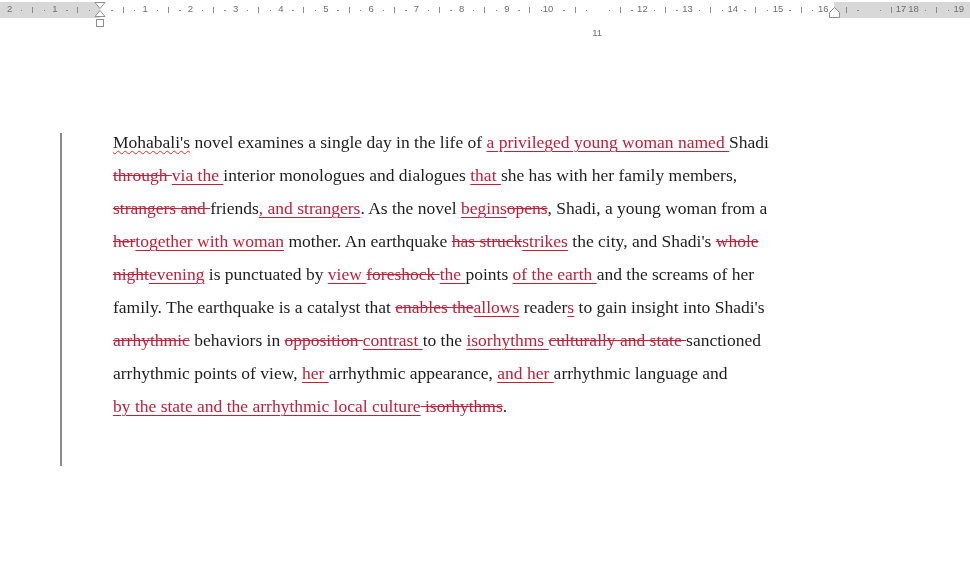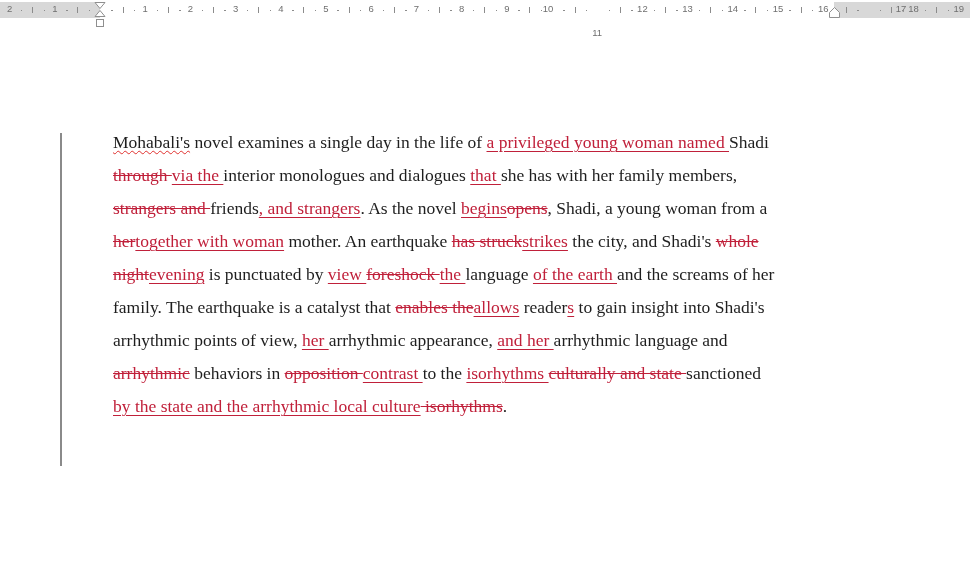--- a/index.html
+++ b/index.html
@@ -151,18 +151,18 @@
   <path d="M1.5,11.5 L1.5,6.5 L6.5,1.5 L11.5,6.5 L11.5,11.5 Z" fill="#fdfdfd" stroke="#8f8f8f" stroke-width="1"></path>
 </svg>
 
 <div id="change-bar"></div>
 
 <div id="paragraph">
     <div class="text-line"><span class="run spell">Mohabali's</span><span class="run"> novel examines a single day in the life of </span><span class="run ins">a privileged young woman named </span><span class="run">Shadi</span></div>
     <div class="text-line"><span class="run del">through </span><span class="run ins">via the </span><span class="run">interior monologues and dialogues </span><span class="run ins">that </span><span class="run">she has with her family members,</span></div>
     <div class="text-line"><span class="run del">strangers and </span><span class="run">friends</span><span class="run ins">, and strangers</span><span class="run">. As the novel </span><span class="run ins">begins</span><span class="run del">opens</span><span class="run">, Shadi, a young woman from a</span></div>
     <div class="text-line"><span class="run del">her</span><span class="run ins">together with woman</span><span class="run"> mother. An earthquake </span><span class="run del">has struck</span><span class="run ins">strikes</span><span class="run"> the city, and Shadi's </span><span class="run del">whole</span></div>
-    <div class="text-line"><span class="run del">night</span><span class="run ins">evening</span><span class="run"> is punctuated by </span><span class="run ins">view </span><span class="run del">foreshock </span><span class="run ins">the </span><span class="run">language </span><span class="run ins">of the earth </span><span class="run">and the screams of her</span></div>
+    <div class="text-line"><span class="run del">night</span><span class="run ins">evening</span><span class="run"> is punctuated by </span><span class="run ins">view </span><span class="run del">foreshock </span><span class="run ins">the </span><span class="run">points </span><span class="run ins">of the earth </span><span class="run">and the screams of her</span></div>
     <div class="text-line"><span class="run">family. The earthquake is a catalyst that </span><span class="run del">enables the</span><span class="run ins">allows</span><span class="run"> reader</span><span class="run ins">s</span><span class="run"> to gain insight into Shadi's</span></div>
+    <div class="text-line"><span class="run del">arrhythmic</span><span class="run"> behaviors in </span><span class="run del">opposition </span><span class="run ins">contrast </span><span class="run">to the </span><span class="run ins">isorhythms </span><span class="run del">culturally and state </span><span class="run">sanctioned</span></div>
     <div class="text-line"><span class="run">arrhythmic points of view, </span><span class="run ins">her </span><span class="run">arrhythmic appearance, </span><span class="run ins">and her </span><span class="run">arrhythmic language and</span></div>
-    <div class="text-line"><span class="run del">arrhythmic</span><span class="run"> behaviors in </span><span class="run del">opposition </span><span class="run ins">contrast </span><span class="run">to the </span><span class="run ins">isorhythms </span><span class="run del">culturally and state </span><span class="run">sanctioned</span></div>
     <div class="text-line"><span class="run ins">by the state and the arrhythmic local culture</span><span class="run del"> isorhythms</span><span class="run">.</span></div>
   </div>
 
 </body></html>

